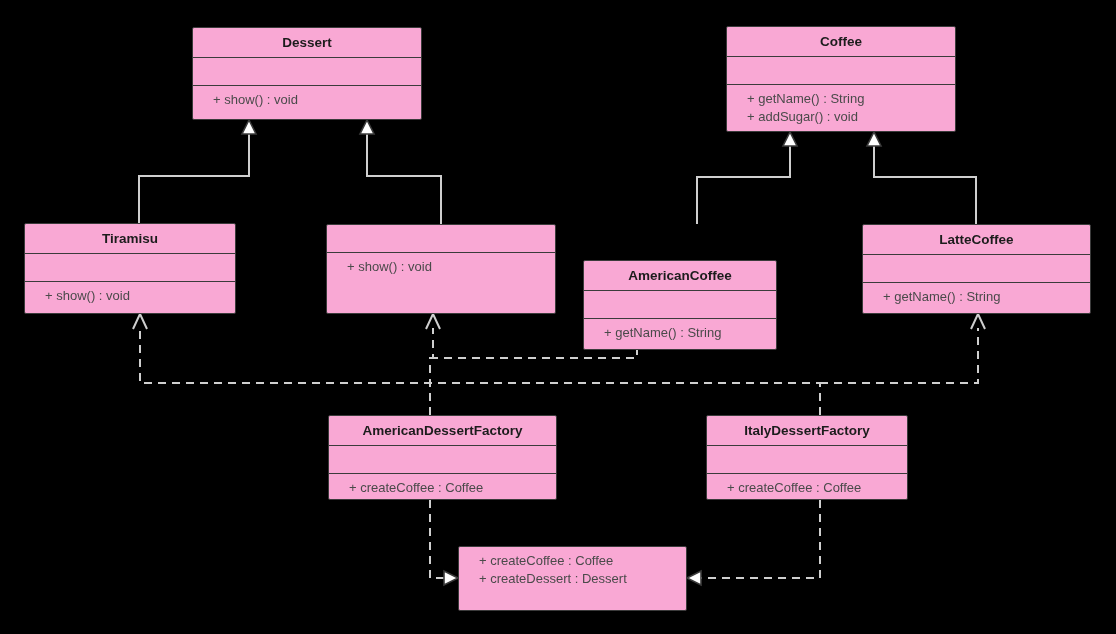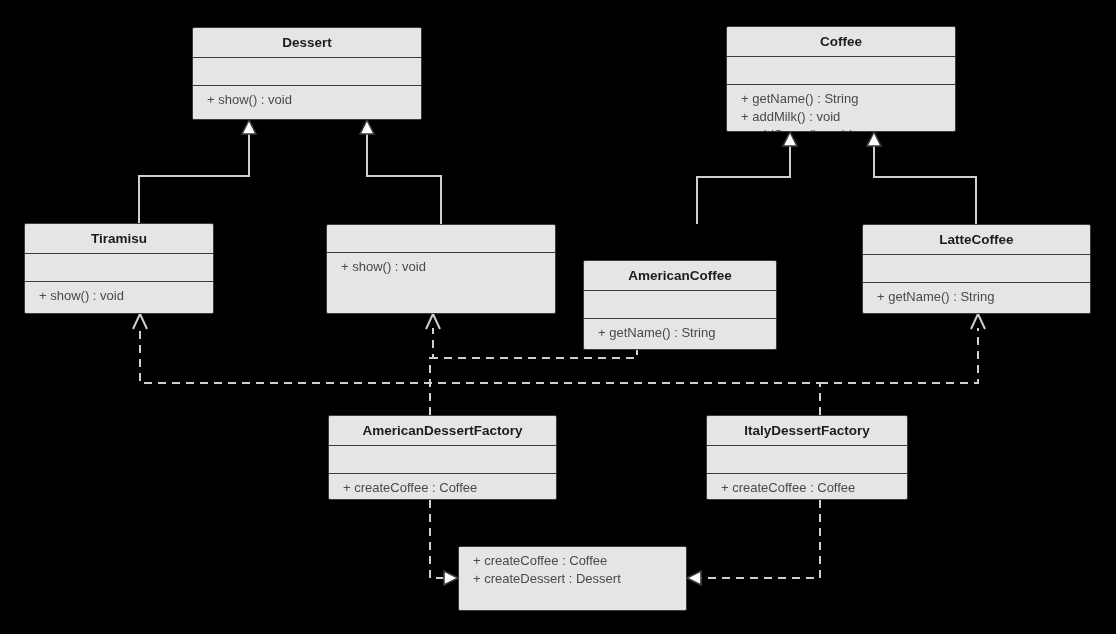--- a/index.html
+++ b/index.html
@@ -19,21 +19,21 @@
   svg.edges {
     position: absolute;
     left: 0;
     top: 0;
     width: 1116px;
     height: 634px;
     pointer-events: none;
   }
   .uml-class {
     position: absolute;
-    background: #e5e5e5;
+    background: #f9a8d4;
     border: 1.6px solid #3b3b3b;
     border-radius: 2px;
     box-sizing: border-box;
     overflow: hidden;
     z-index: 5;
   }
   .uml-name {
     text-align: center;
     font-weight: bold;
     font-size: 13.5px;
@@ -50,21 +50,21 @@
     min-height: 28px;
   }
   .uml-methods {
     padding: 5px 0 0 0;
     box-sizing: border-box;
   }
   .uml-methods .m {
     font-size: 13px;
     color: #4a4a4a;
     line-height: 18px;
-    padding: 0 0 0 14px;
+    padding: 0 0 0 20px;
     white-space: nowrap;
   }
   .iface-name {
     font-size: 13.5px;
   }
   .iface-name .kw {
     font-weight: bold;
   }
 </style>
 </head>
@@ -126,26 +126,25 @@
     <div class="uml-methods">
       <div class="m">+ show() : void</div>
     </div>
   </div>
 
   <div class="uml-class" style="left:726px; top:26px; width:230px; height:106px;">
     <div class="uml-name">Coffee</div>
     <div class="uml-attrs"></div>
     <div class="uml-methods">
       <div class="m">+ getName() : String</div>
-      <div class="m">+ addMilk() : void</div>
       <div class="m">+ addSugar() : void</div>
     </div>
   </div>
 
-  <div class="uml-class" style="left:24px; top:223px; width:190px; height:91px;">
+  <div class="uml-class" style="left:24px; top:223px; width:212px; height:91px;">
     <div class="uml-name">Tiramisu</div>
     <div class="uml-attrs"></div>
     <div class="uml-methods">
       <div class="m">+ show() : void</div>
     </div>
   </div>
 
   <div class="uml-class" style="left:326px; top:224px; width:230px; height:90px;">
     <div class="uml-attrs"></div>
     <div class="uml-methods">

